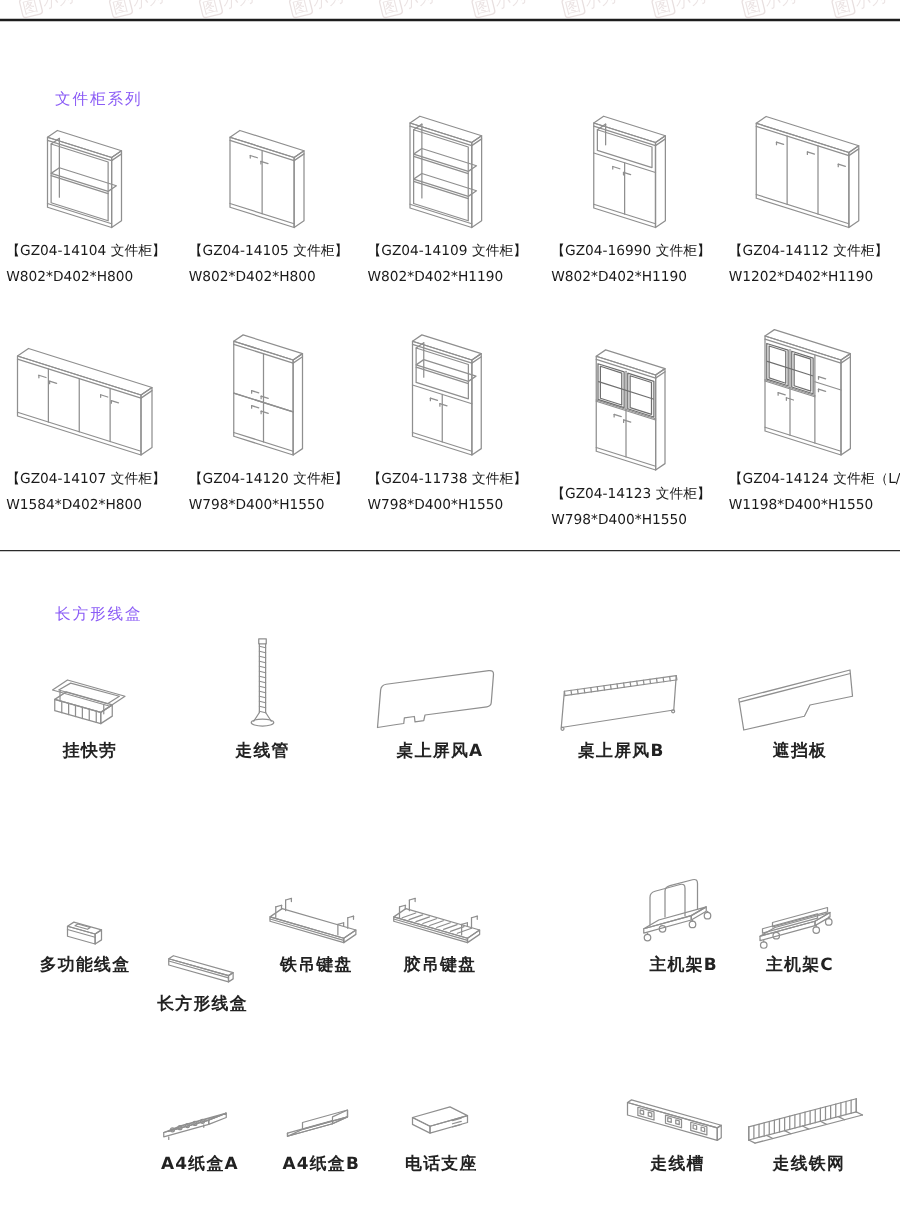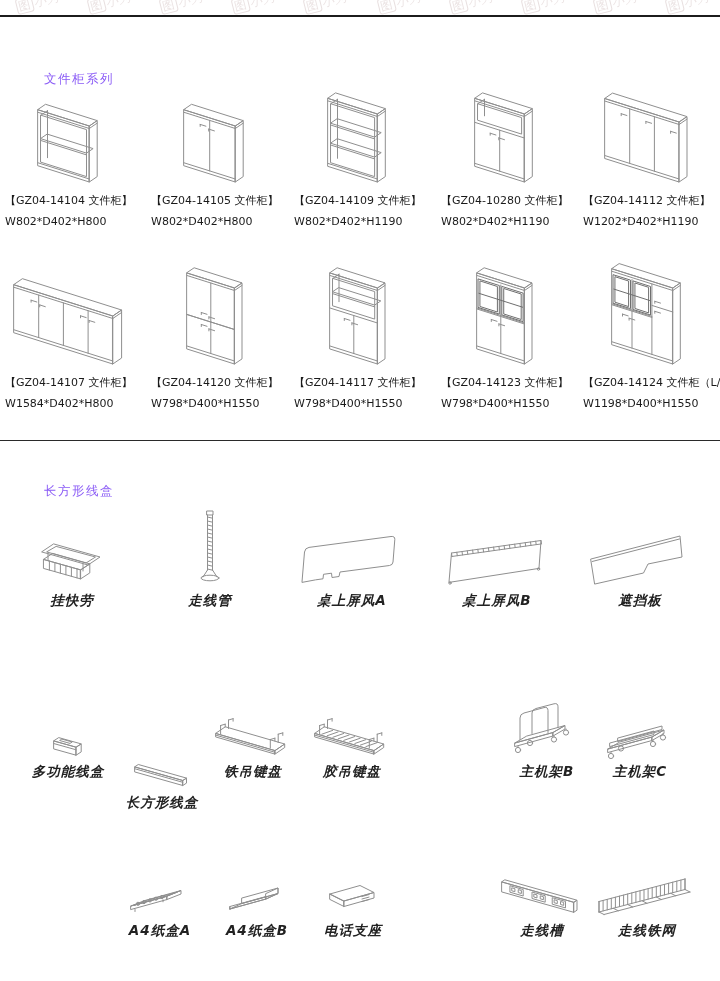--- a/index.html
+++ b/index.html
@@ -14,21 +14,21 @@
   .sec-title{position:absolute;left:44px;font-size:12.5px;color:#8b5cf6;letter-spacing:1.5px;margin-top:24px;}
   .t1{top:47px;} .t2{top:459px;}
   .cab{position:absolute;width:150px;}
   .cab .fig{display:flex;align-items:flex-end;justify-content:center;padding-right:24px;}
   .r1 .fig{height:103px;} .r2 .fig{height:121px;}
   .clabel{margin-top:5px;font-size:11px;color:#1a1a1a;white-space:nowrap;}
   .cdims{margin-top:7px;font-size:11px;color:#1a1a1a;white-space:nowrap;}
   .acc{position:absolute;width:120px;text-align:center;}
   .acc .fig{display:flex;align-items:flex-end;justify-content:center;}
   .ra .fig{height:88px;} .rb .fig{height:56px;} .rc .fig{height:73px;}
-  .alabel{margin-top:4px;font-size:13.5px;font-weight:bold;color:#222;letter-spacing:1px;white-space:nowrap;font-style:italic;}
+  .alabel{margin-top:4px;font-size:13.5px;font-weight:bold;color:#222;letter-spacing:1px;white-space:nowrap;}
   svg{display:block;}
 </style>
 </head>
 <body>
 
 <div class="page">
   <div class="topline"></div>
 
   <span class="wm" style="left:16px"><b>图</b><span>小为</span></span>
   <span class="wm" style="left:88px"><b>图</b><span>小为</span></span>
@@ -123,21 +123,21 @@
             <line x1="6.9" y1="16.8" x2="13.5" y2="12.3"></line>
             <line x1="4" y1="35.4" x2="53.4" y2="51"></line>
             <line x1="28.7" y1="84.2" x2="28.7" y2="43.2"></line>
             <line x1="19.2" y1="46.2" x2="24.9" y2="48"></line>
             <line x1="19.2" y1="46.2" x2="19.2" y2="48.2"></line>
             <line x1="27.8" y1="50.9" x2="33.5" y2="52.7"></line>
             <line x1="27.8" y1="50.9" x2="27.8" y2="52.9"></line>
           </g>
         </svg>
       </div>
-    <div class="clabel">【GZ04-10280 文件柜】</div>
+    <div class="clabel">【GZ04-16990 文件柜】</div>
     <div class="cdims">W802*D402*H1190</div>
   </div>
   <div class="cab r1" style="left:583px;top:85px">
     <div class="fig">
         <svg viewBox="0 0 91 101" width="91" height="101">
           <g fill="none" stroke="#8f8f8f" stroke-width="1" stroke-linejoin="round" stroke-linecap="round">
             <polygon points="4,71.6 78.1,95 78.1,35 4,11.6"></polygon>
             <polygon points="78.1,95 86,89.6 86,29.6 78.1,35"></polygon>
             <polygon points="4,11.6 78.1,35 86,29.6 11.9,6.2"></polygon>
             <line x1="4" y1="14.1" x2="78.1" y2="37.5"></line>
@@ -230,24 +230,24 @@
             <line x1="6.9" y1="32.7" x2="48.7" y2="45.9"></line>
             <line x1="4" y1="47" x2="51.5" y2="62"></line>
             <line x1="27.8" y1="92.5" x2="27.8" y2="54.5"></line>
             <line x1="18.3" y1="57.5" x2="24" y2="59.3"></line>
             <line x1="18.3" y1="57.5" x2="18.3" y2="59.5"></line>
             <line x1="25.9" y1="61.9" x2="31.6" y2="63.7"></line>
             <line x1="25.9" y1="61.9" x2="25.9" y2="63.9"></line>
           </g>
         </svg>
       </div>
-    <div class="clabel">【GZ04-14117 文件柜】</div>
+    <div class="clabel">【GZ04-11738 文件柜】</div>
     <div class="cdims">W798*D400*H1550</div>
   </div>
-  <div class="cab r2" style="left:441px;top:249px">
+  <div class="cab r2" style="left:441px;top:261px">
     <div class="fig">
         <svg viewBox="0 0 63 109" width="63" height="109">
           <g fill="none" stroke="#8f8f8f" stroke-width="1" stroke-linejoin="round" stroke-linecap="round">
             <polygon points="4,88 51.5,103 51.5,27 4,12"></polygon>
             <polygon points="51.5,103 59,97.9 59,21.9 51.5,27"></polygon>
             <polygon points="4,12 51.5,27 59,21.9 11.5,6.9"></polygon>
             <line x1="4" y1="14.5" x2="51.5" y2="29.5"></line>
             <line x1="51.5" y1="29.5" x2="59" y2="24.4"></line>
             <line x1="4" y1="85" x2="51.5" y2="100"></line>
             <line x1="4" y1="47" x2="51.5" y2="62"></line>

